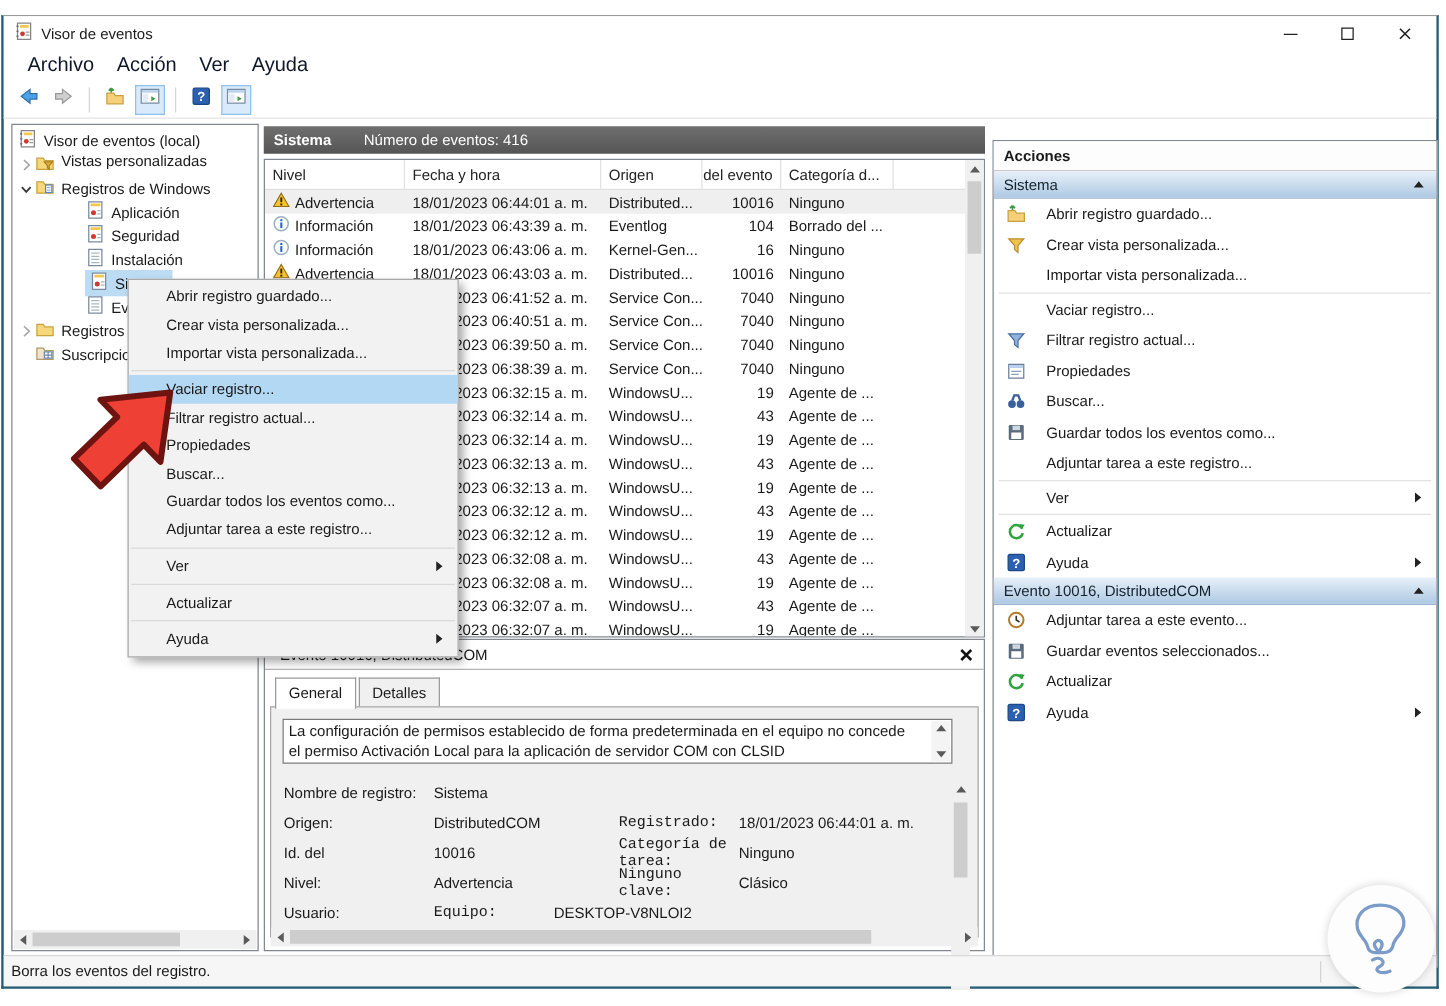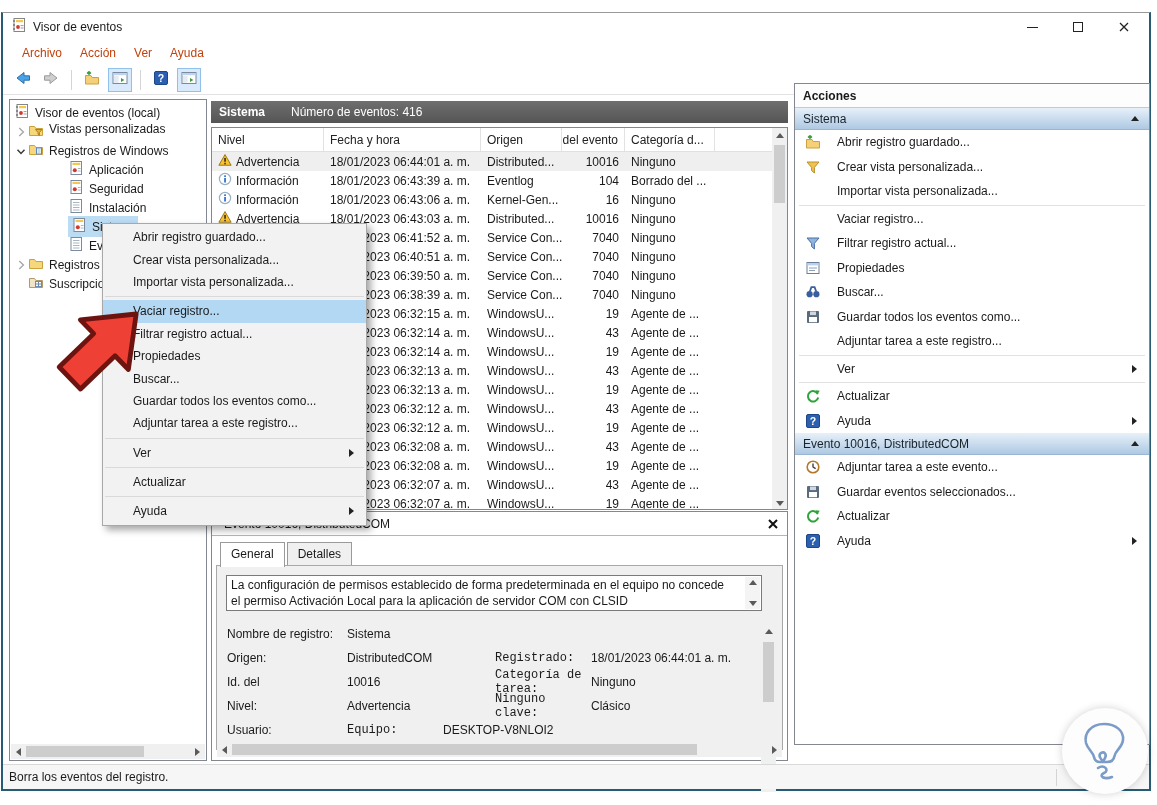--- a/index.html
+++ b/index.html
@@ -11,30 +11,30 @@
   
   .titlebar { position:absolute; left:0; top:0; width:100%; height:28px; background:#fff; display:flex; align-items:center; padding-left:8px; }
   .titlebar .title { font-size:12px; color:#1a1a1a; margin-left:6px; }
   .wctrl { position:absolute; right:2px; top:0; height:28px; display:flex; }
   .wbtn { width:46px; height:28px; display:flex; align-items:center; justify-content:center; }
   .wbtn .min { width:11px; height:1px; background:#222; display:block; }
   .wbtn .max { width:10px; height:10px; border:1px solid #222; display:block; }
 
   
   .menubar { position:absolute; left:0; top:28px; width:100%; height:24px; background:#fff; display:flex; align-items:center; padding-left:10px; }
-  .menu-item { font-size:12px; color:#c2410c; padding:3px 9px; }
+  .menu-item { font-size:16px; color:#0f172a; padding:3px 9px; }
   .toolbar { position:absolute; left:0; top:52px; width:100%; height:30px; background:#fff; border-bottom:1px solid #e3e3e3; display:flex; align-items:center; padding-left:8px; gap:4px; }
   .tbtn { width:24px; height:24px; display:flex; align-items:center; justify-content:center; border:1px solid transparent; }
   .tbtn.boxed { background:#d9eafc; border:1px solid #8fc1ea; }
   .tsep { width:1px; height:20px; background:#d5d5d5; margin:0 4px; }
 
   
   .tree-pane { position:absolute; left:6px; top:86px; width:198px; height:662px; border:1px solid #828790; background:#fff; overflow:hidden; }
   .center-pane { position:absolute; left:208px; top:86px; width:577px; height:662px; }
-  .right-pane { position:absolute; left:791px; top:70px; width:356px; height:662px; border:1px solid #828790; background:#fff; }
+  .right-pane { position:absolute; left:791px; top:99px; width:356px; height:662px; border:1px solid #828790; background:#fff; }
 
   
   .tree-row { position:relative; height:19px; display:flex; align-items:center; font-size:12px; color:#1a1a1a; white-space:nowrap; }
   .tree-row .exp { width:14px; height:14px; display:inline-flex; align-items:center; justify-content:center; flex:0 0 14px; }
   .tree-row .ic { margin-right:4px; }
   .tree-row .lbl.sel { background:#bcdcf4; padding:1px 3px; }
   .hscroll { position:absolute; left:1px; right:1px; bottom:1px; height:15px; background:#f0f0f0; display:flex; align-items:center; }
   .vscroll { position:absolute; top:0; right:0; width:15px; background:#f0f0f0; display:flex; flex-direction:column; align-items:center; }
   .sbtn { width:15px; height:15px; background:#f0f0f0; display:flex; align-items:center; justify-content:center; flex:0 0 15px; }
   .thumbh { height:11px; background:#cdcdcd; }

